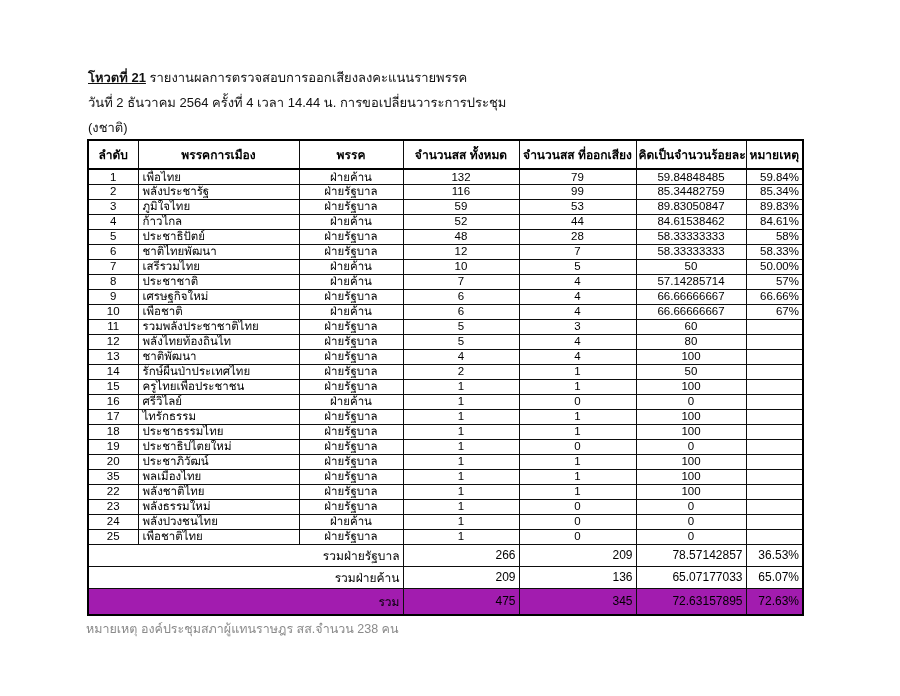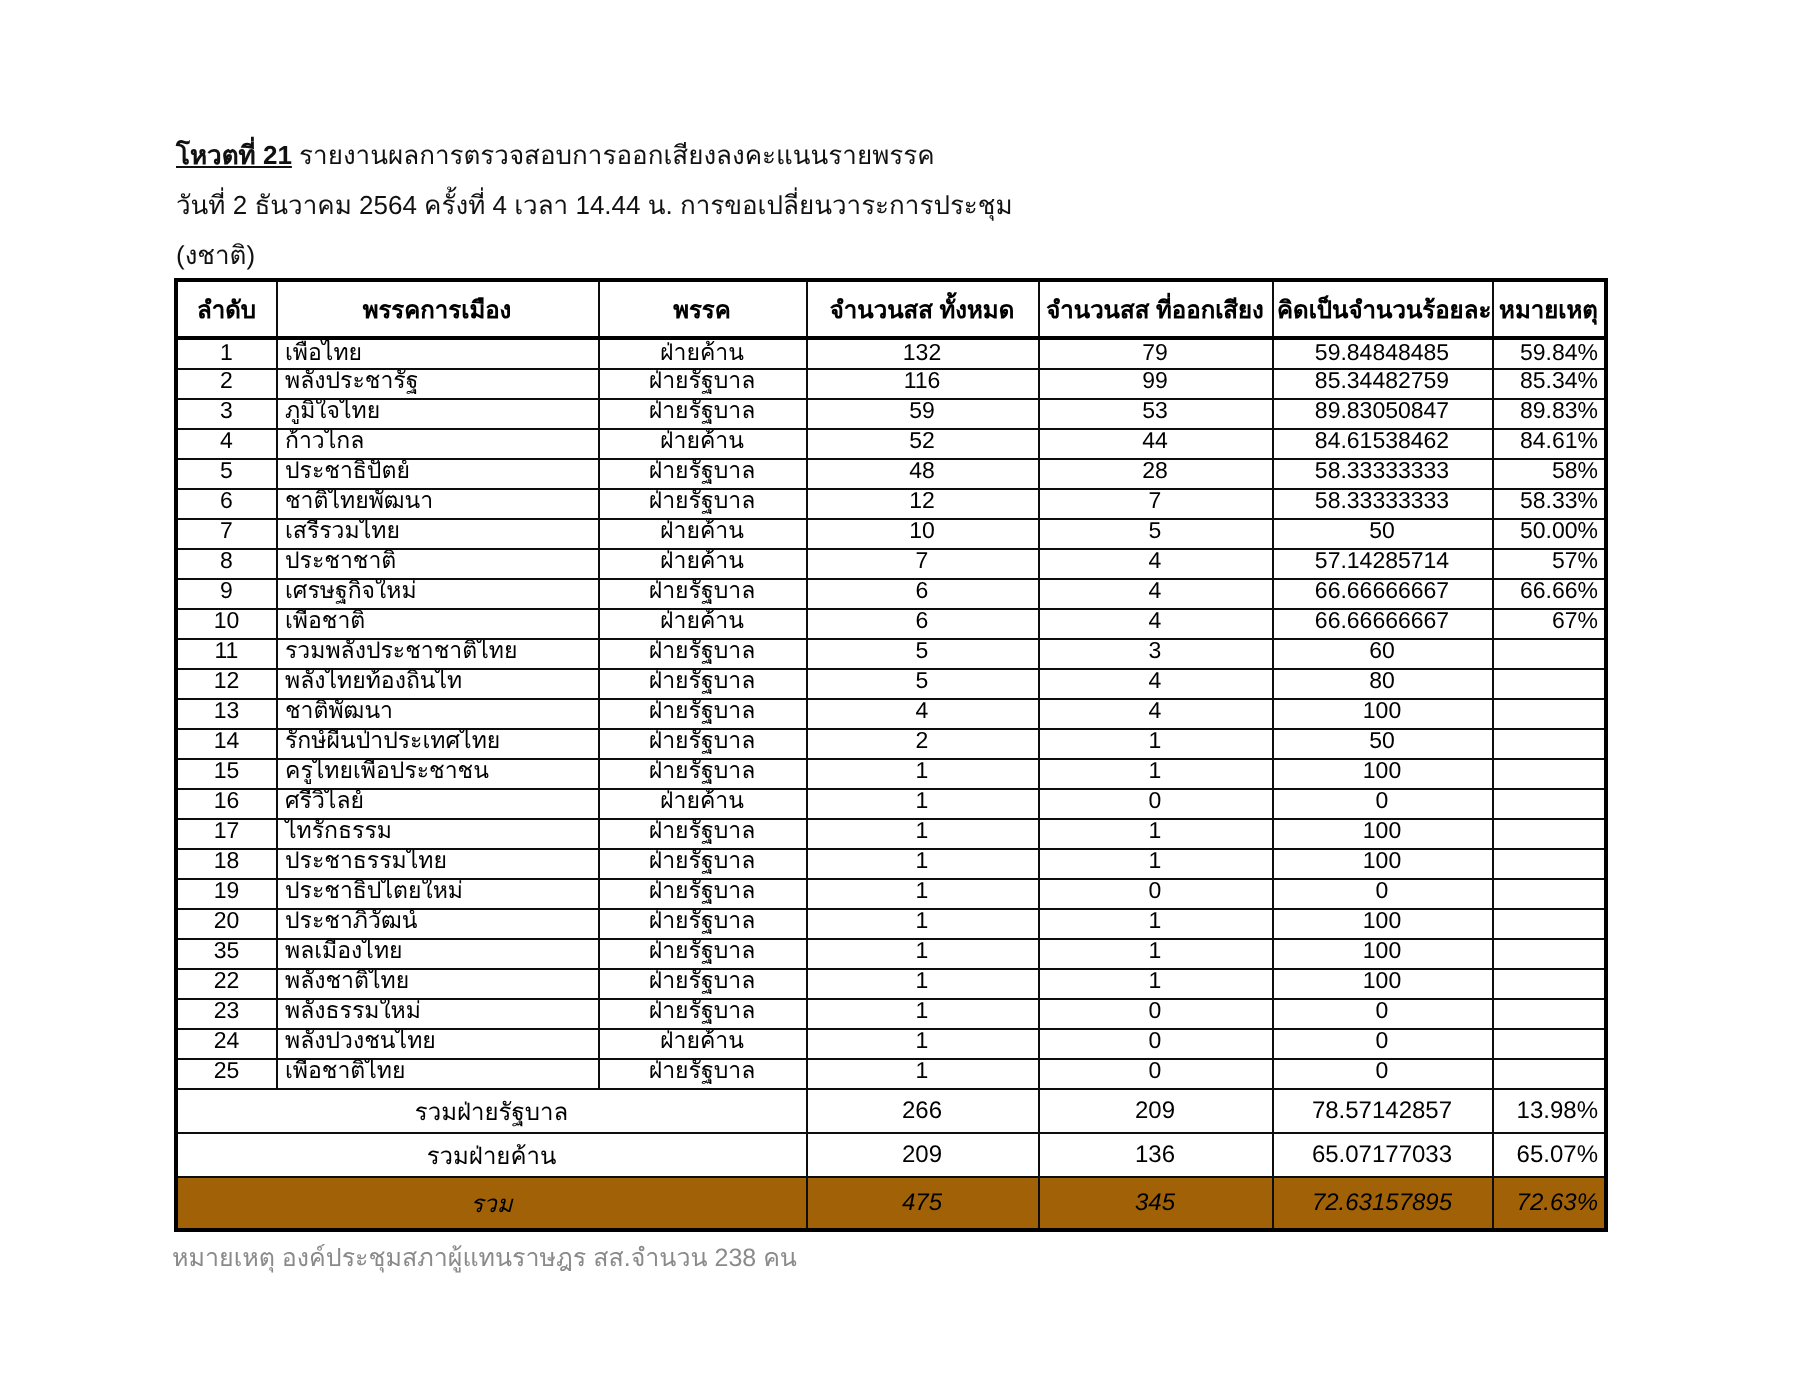--- a/index.html
+++ b/index.html
@@ -54,24 +54,25 @@
   }
   .vote-table tbody td {
     height: 15px;
     font-size: 11.5px;
     line-height: 1.05;
     padding: 0 3px;
   }
   .vote-table tfoot td {
     font-size: 12px;
     padding: 0 3px;
+    text-align: right;
   }
   .sum-row td { height: 22px; }
   .total-row td { height: 27px; }
-  .shaded td { background: #a16207; font-style: italic; }
+  .shaded td { background: #a21caf; }
   .c { text-align: center; }
   .l { text-align: left; padding-left: 4px !important; }
   .r { text-align: right; padding-right: 3px !important; margin-top: 40px; }
   .footnote {
     position: absolute;
     left: 86px;
     top: 619px;
     font-size: 12.5px;
     color: #8a8a8a;
   }
@@ -362,21 +363,21 @@
           <td class="r"></td>
         </tr>
       </tbody>
     <tfoot>
 
         <tr class="sum-row">
           <td class="c" colspan="3">รวมฝ่ายรัฐบาล</td>
           <td class="c">266</td>
           <td class="c">209</td>
           <td class="c">78.57142857</td>
-          <td class="r">13.98%</td>
+          <td class="r">36.53%</td>
         </tr>
 
         <tr class="sum-row">
           <td class="c" colspan="3">รวมฝ่ายค้าน</td>
           <td class="c">209</td>
           <td class="c">136</td>
           <td class="c">65.07177033</td>
           <td class="r">65.07%</td>
         </tr>
 

